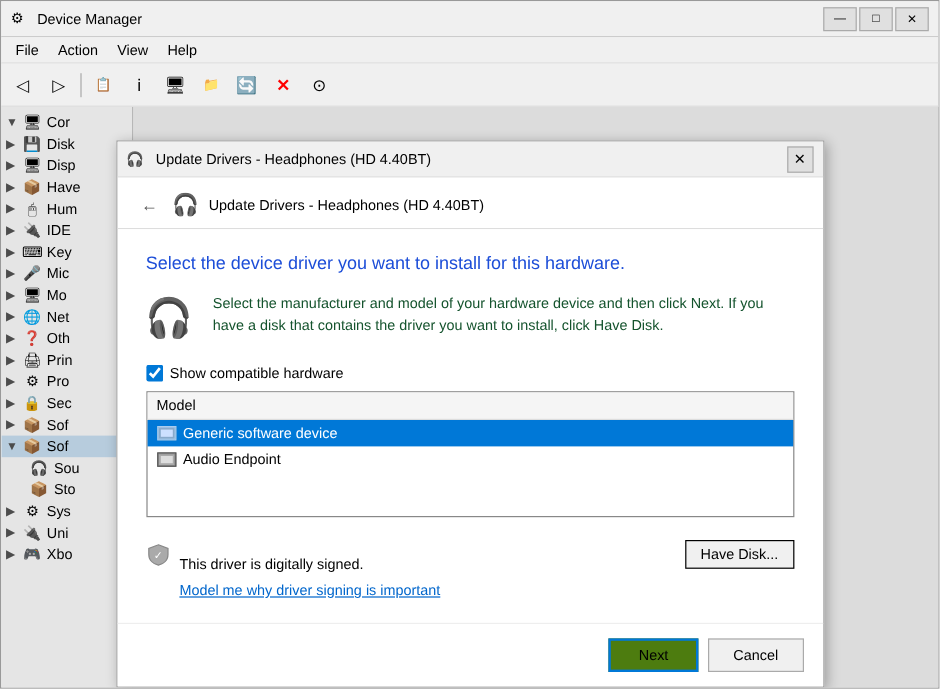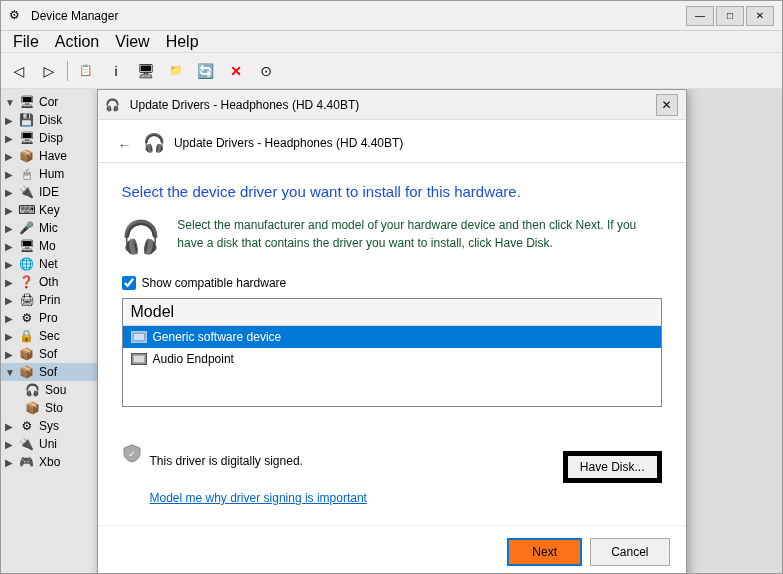--- a/index.html
+++ b/index.html
@@ -66,21 +66,21 @@
       height: 22px;
       display: flex;
       align-items: center;
       padding: 0 4px;
       background: #f0f0f0;
       border-bottom: 1px solid #ddd;
     }
 
     .menu-item {
       padding: 2px 8px;
-      font-size: 16px;
+      font-size: 12px;
       cursor: pointer;
       text-align: center;
     }
 
     
     .toolbar {
       height: 36px;
       display: flex;
       align-items: center;
       padding: 0 4px;
@@ -160,21 +160,21 @@
       flex: 1;
       background: #f5f5f5;
     }
 
     
     .dialog-overlay {
       position: absolute;
       top: 0; left: 0; right: 0; bottom: 0;
       background: rgba(0,0,0,0.1);
       display: flex;
-      align-items: flex-start;
+      align-items: flex-end;
       justify-content: center;
     }
 
     
     .dialog {
       width: 590px;
       background: white;
       border: 1px solid #999;
       box-shadow: 2px 2px 10px rgba(0,0,0,0.3);
       display: flex;
@@ -286,21 +286,21 @@
 
     
     .model-list-container {
       border: 1px solid #888;
       background: white;
       margin-bottom: 16px;
     }
 
     .model-list-header {
       padding: 4px 8px;
-      font-size: 16px;
+      font-size: 12px;
       font-weight: normal;
       border-bottom: 1px solid #ddd;
       background: #f5f5f5;
     }
 
     .model-list {
       min-height: 80px;
     }
 
     .model-item {
@@ -354,24 +354,23 @@
 
     .digitally-signed-text {
       font-size: 12px;
       margin-top: 16px;
     }
 
     .have-disk-btn {
       padding: 4px 12px;
       font-size: 12px;
       background: #f0f0f0;
-      border: 5px solid #000000;
+      border: 1px solid #000000;
       cursor: pointer;
       min-width: 90px;
-      margin-top: 28px;
     }
 
     .driver-link {
       color: #0066cc;
       text-decoration: underline;
       cursor: pointer;
       font-size: 12px;
       margin-left: 28px;
     }
 
@@ -388,21 +387,21 @@
     .footer-btn {
       padding: 5px 20px;
       font-size: 12px;
       cursor: pointer;
       border: 1px solid #aaa;
       background: #f0f0f0;
       min-width: 75px;
     }
 
     .footer-btn.primary {
-      background: #f97316;
+      background: #4d7c0f;
       border: 2px solid #0078d7;
     }
   </style>
 </head>
 <body>
 
 <div class="dm-window">
 
   <div class="title-bar">
     <span class="title-bar-icon">⚙</span>

